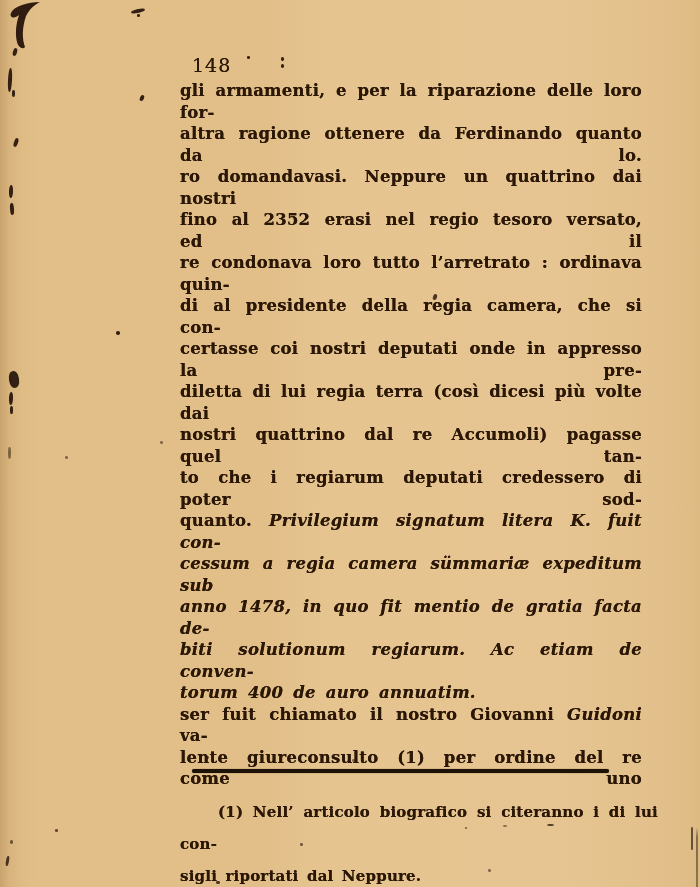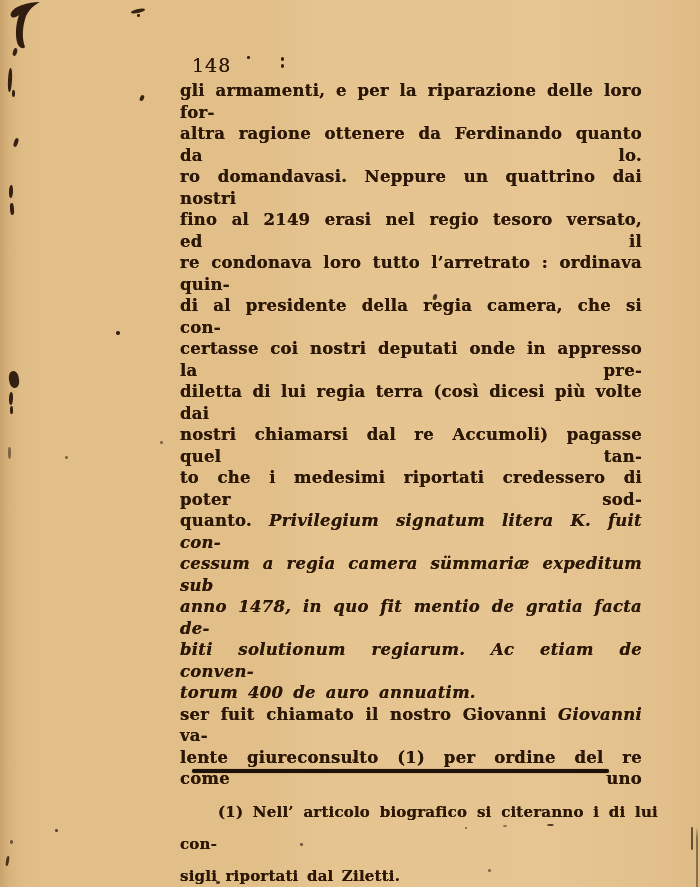--- a/index.html
+++ b/index.html
@@ -62,41 +62,41 @@
   <svg id="ink-squiggle" width="50" height="52" viewBox="0 0 50 52">
     <path d="M38 2 C26 2 12 6 9 13 C7 18 13 19 17 15 C14 24 13 33 15 42 C16 47 21 50 23 47 C20 39 20 28 24 16 C28 8 34 4 38 2 Z" fill="#26130a" opacity="0.95"></path>
   </svg>
 
   <div id="page-number">148</div>
 
   <div id="text-block">
       <div class="line"><span class="seg">gli armamenti, e per la riparazione delle loro for-</span></div>
       <div class="line"><span class="seg">altra ragione ottenere da Ferdinando quanto da lo.</span></div>
       <div class="line"><span class="seg">ro domandavasi. Neppure un quattrino dai nostri</span></div>
-      <div class="line"><span class="seg">fino al 2149 erasi nel regio tesoro versato, ed il</span></div>
+      <div class="line"><span class="seg">fino al 2352 erasi nel regio tesoro versato, ed il</span></div>
       <div class="line"><span class="seg">re condonava loro tutto l’arretrato : ordinava quin-</span></div>
       <div class="line"><span class="seg">di al presidente della regia camera, che si con-</span></div>
       <div class="line"><span class="seg">certasse coi nostri deputati onde in appresso la pre-</span></div>
       <div class="line"><span class="seg">diletta di lui regia terra (così dicesi più volte dai</span></div>
-      <div class="line"><span class="seg">nostri chiamarsi dal re Accumoli) pagasse quel tan-</span></div>
-      <div class="line"><span class="seg">to che i medesimi riportati credessero di poter sod-</span></div>
+      <div class="line"><span class="seg">nostri quattrino dal re Accumoli) pagasse quel tan-</span></div>
+      <div class="line"><span class="seg">to che i regiarum deputati credessero di poter sod-</span></div>
       <div class="line"><span class="seg">quanto. </span><span class="seg seg-italic">Privilegium signatum litera K. fuit con-</span></div>
       <div class="line"><span class="seg seg-italic">cessum a regia camera sümmariæ expeditum sub</span></div>
       <div class="line"><span class="seg seg-italic">anno 1478, in quo fit mentio de gratia facta de-</span></div>
       <div class="line"><span class="seg seg-italic">biti solutionum regiarum. Ac etiam de conven-</span></div>
       <div class="line no-just"><span class="seg seg-italic">torum 400 de auro annuatim.</span></div>
-      <div class="line"><span class="seg">ser fuit chiamato il nostro Giovanni </span><span class="seg seg-italic">Giovanni</span><span class="seg"> va-</span></div>
+      <div class="line"><span class="seg">ser fuit chiamato il nostro Giovanni </span><span class="seg seg-italic">Guidoni</span><span class="seg"> va-</span></div>
       <div class="line"><span class="seg">lente giureconsulto (1) per ordine del re come uno</span></div>
     </div>
 
   <div id="footnote-rule"></div>
 
   <div id="footnote-block">
       <div class="line indent"><span class="seg">(1) Nell’ articolo biografico si citeranno i di lui con-</span></div>
-      <div class="line no-just"><span class="seg">sigli riportati dal Ziletti.</span></div>
+      <div class="line no-just"><span class="seg">sigli riportati dal Neppure.</span></div>
     </div>
 
   <div id="page-edge-line"></div>
   <div id="page-edge-dash"></div>
 
   <div id="artifacts">
       <div class="ink-mark" style="left: 13px; top: 48px; width: 4px; height: 8px; opacity: 0.92; transform: rotate(15deg);"></div>
       <div class="ink-mark" style="left: 8px; top: 68px; width: 4px; height: 24px; opacity: 0.92; transform: rotate(3deg);"></div>
       <div class="ink-mark" style="left: 12px; top: 90px; width: 3px; height: 7px; opacity: 0.92;"></div>
       <div class="ink-mark" style="left: 131px; top: 9px; width: 14px; height: 4px; opacity: 0.92; transform: rotate(-12deg);"></div>

